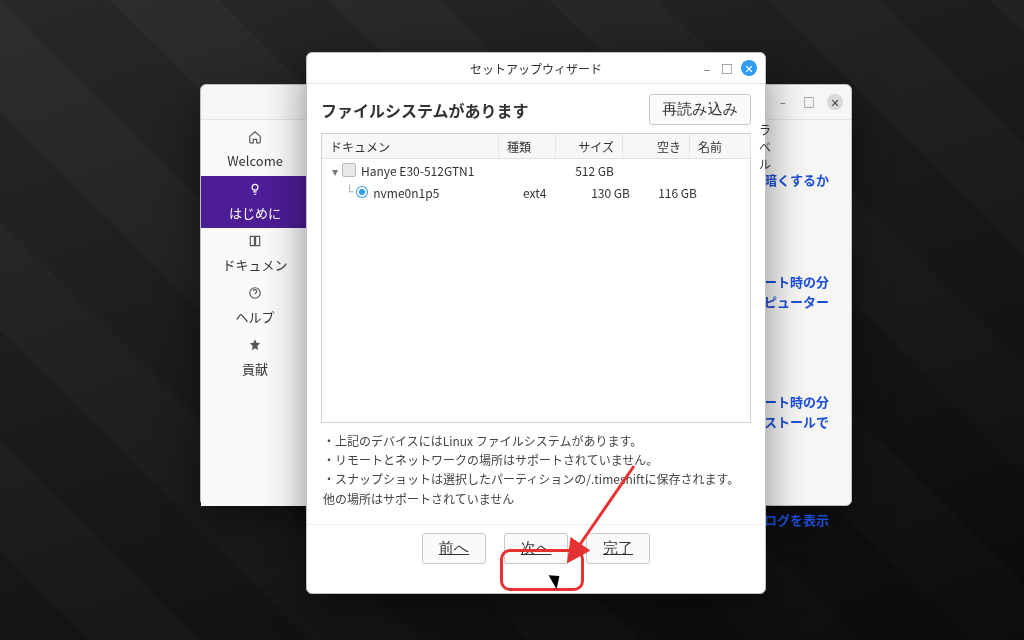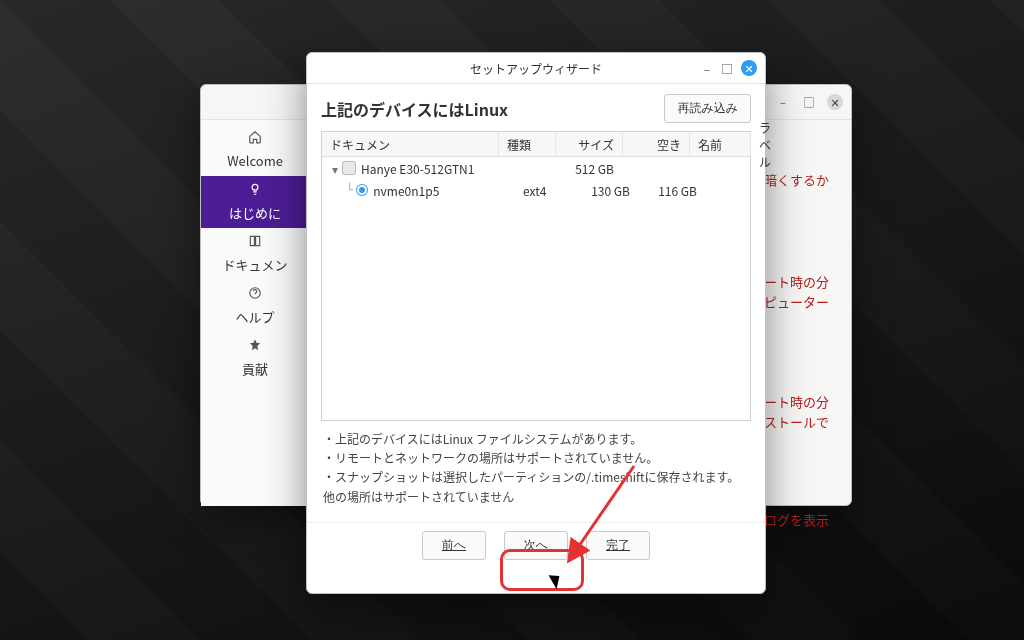--- a/index.html
+++ b/index.html
@@ -23,34 +23,34 @@
   .win.back{left:200px;top:84px;width:650px;height:420px;}
   .win-titlebar{height:34px;display:flex;align-items:center;justify-content:flex-end;padding:0 8px;border-bottom:1px solid #e3e3e3;}
   .win-titlebar .wbtn{width:16px;height:16px;border-radius:50%;margin-left:10px;display:inline-flex;align-items:center;justify-content:center;font-size:11px;color:#555;}
   .wbtn.close{background:#d8d8d8;color:#444;}
   .win.back .body{display:flex;height:calc(100% - 34px);}
   .sidebar{width:108px;border-right:1px solid #e3e3e3;background:#fafafa;padding-top:4px;}
   .sitem{display:flex;align-items:center;gap:7px;padding:6px 10px;color:#333;cursor:default;flex-direction:column;}
   .sitem.active{background:#4c1d95;color:#fff;}
   .sitem .ico{width:14px;height:14px;display:inline-flex;align-items:center;justify-content:center;}
   .back-content{flex:1;padding:18px 22px;color:#444;position:relative;line-height:1.9;}
-  .back-content .frag{color:#b91c1c;}
+  .back-content .frag{color:#1d4ed8;font-weight:bold;}
   .back-content .right{position:absolute;right:22px;}
 
   
   .win.front{left:306px;top:52px;width:458px;height:540px;background:#fff;}
   .front .titlebar{height:30px;border-bottom:1px solid #e3e3e3;display:flex;align-items:center;justify-content:center;position:relative;font-size:12px;color:#333;}
   .front .titlebar .ctrls{position:absolute;right:8px;display:flex;gap:8px;align-items:center;}
   .front .ctrls span{width:12px;height:12px;display:inline-flex;align-items:center;justify-content:center;font-size:12px;color:#555;}
   .front .ctrls .x{width:16px;height:16px;border-radius:50%;background:#2f9cf0;color:#fff;font-size:11px;}
 
   .dlg-body{padding:10px 14px 8px;}
   .dlg-head{display:flex;align-items:center;justify-content:space-between;margin-bottom:8px;}
   .dlg-head h2{margin:0;font-size:16px;font-weight:700;color:#333;}
-  .btn{border:1px solid #c9c9c9;background:#fafafa;border-radius:3px;padding:5px 12px;font-size:12px;color:#333;cursor:default;}
+  .btn{border:1px solid #c9c9c9;background:#fafafa;border-radius:3px;padding:5px 12px;font-size:15px;color:#333;cursor:default;}
 
   .grid{border:1px solid #d0d0d0;background:#fff;height:288px;display:flex;flex-direction:column;}
   .ghdr{display:flex;border-bottom:1px solid #e0e0e0;background:#f7f7f7;height:24px;}
   .gcell{padding:4px 8px;font-size:12px;color:#333;border-right:1px solid #e5e5e5;display:flex;align-items:center;}
   .gcell:last-child{border-right:none;}
   .c-disk{flex:0 0 160px;}
   .c-type{flex:0 0 40px;}
   .c-size{flex:0 0 50px;justify-content:flex-end;}
   .c-free{flex:0 0 50px;justify-content:flex-end;}
   .c-name{flex:0 0 44px;}
@@ -148,21 +148,21 @@
   <div class="titlebar">
     <span>セットアップウィザード</span>
     <div class="ctrls">
       <span>–</span>
       <span>□</span>
       <span class="x">✕</span>
     </div>
   </div>
   <div class="dlg-body">
     <div class="dlg-head">
-      <h2>上記のデバイスにはLinux</h2>
+      <h2>ファイルシステムがあります</h2>
       <button class="btn">再読み込み</button>
     </div>
     <div class="grid">
       <div class="ghdr">
         <div class="gcell c-disk">ドキュメン</div>
         <div class="gcell c-type">種類</div>
         <div class="gcell c-size">サイズ</div>
         <div class="gcell c-free">空き</div>
         <div class="gcell c-name">名前</div>
         <div class="gcell c-label">ラベル</div>

